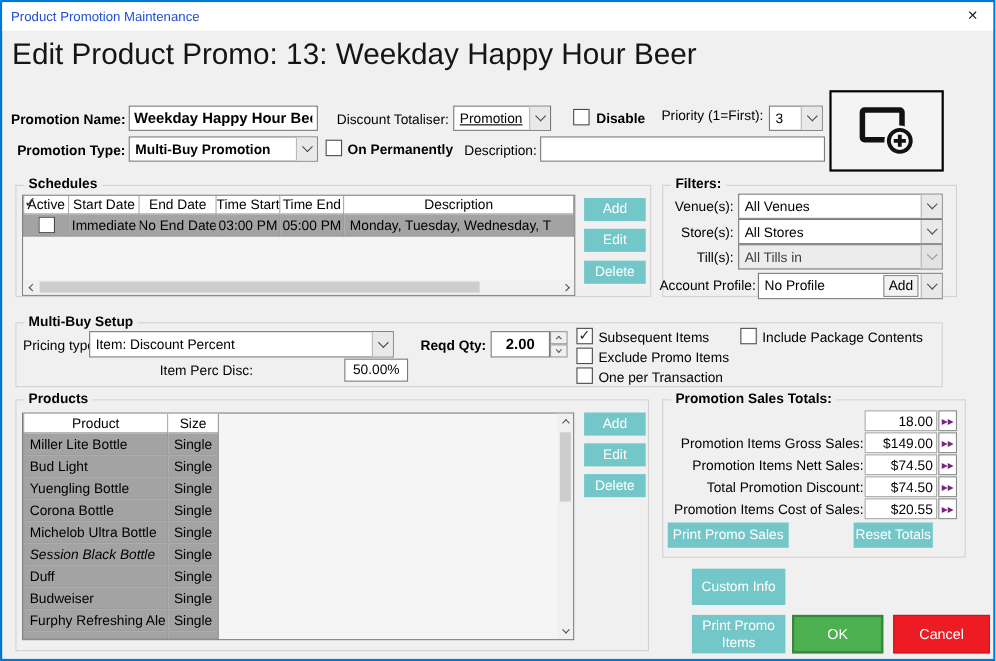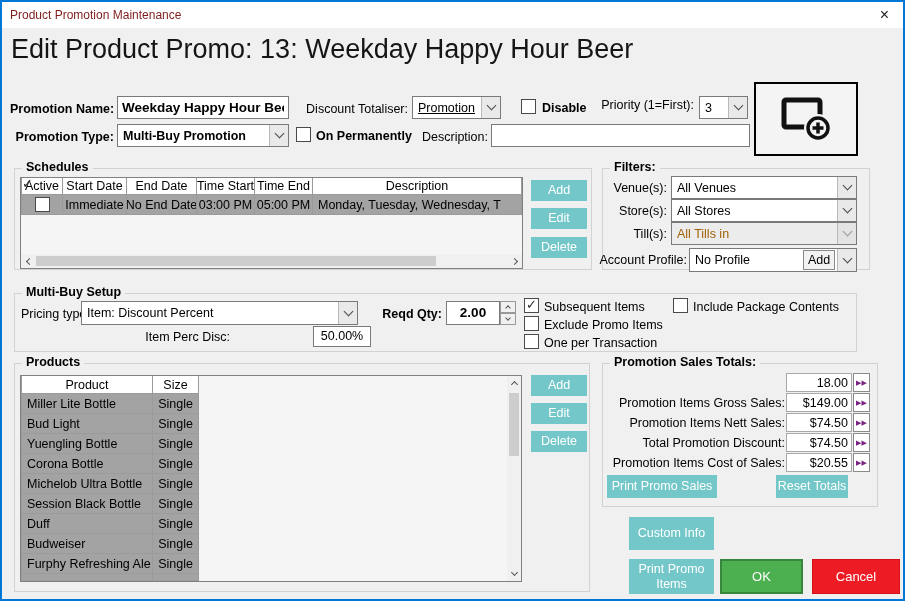--- a/index.html
+++ b/index.html
@@ -4,36 +4,36 @@
 <style>
   html,body{margin:0;padding:0;background:#e8e8e8;}
   *{box-sizing:border-box;}
   .window{
     position:relative;width:905px;height:601px;
     border:2px solid #0078d7;background:#f0f0f0;
     font-family:"Liberation Sans","DejaVu Sans",sans-serif;
     font-size:12.5px;color:#000;overflow:hidden;
   }
   .titlebar{position:absolute;left:0;top:0;right:0;height:26px;background:#ffffff;}
-  .titlebar .title{position:absolute;left:8px;top:6px;font-size:12px;color:#7f1d1d;}
+  .titlebar .title{position:absolute;left:8px;top:6px;font-size:12px;color:#1d4ed8;}
   .titlebar .close{position:absolute;right:14px;top:3px;font-size:16px;color:#222;cursor:default;line-height:20px;}
   .heading{position:absolute;left:9px;top:32px;font-size:27px;color:#151515;white-space:nowrap;}
 
   .lbl{position:absolute;white-space:nowrap;}
   .lblb{position:absolute;white-space:nowrap;font-weight:bold;}
   .r{text-align:right;}
 
   .txt{position:absolute;border:1px solid #7a7a7a;background:#fff;padding:0 4px;font:inherit;height:23px;outline:none;}
   .bold{font-weight:bold;font-size:13.5px;}
 
   .combo{position:absolute;height:23px;border:1px solid #7a7a7a;background:#fff;display:flex;align-items:center;}
   .combo .sel{flex:1;padding-left:5px;white-space:nowrap;overflow:hidden;}
   .combo .arrow{width:19px;align-self:stretch;background:#e9e9e9;border-left:1px solid #b9b9b9;display:flex;align-items:center;justify-content:center;}
   .combo.disabled{background:#ececec;}
-  .combo.disabled .sel{color:#a16207;}
+  .combo.disabled .sel{color:#404040;}
   .combo.disabled .arrow{background:#e3e3e3;}
   .combo.disabled .chev{border-color:#9a9a9a;}
   .chev{display:inline-block;width:7px;height:7px;border-right:1.6px solid #4a4a4a;border-bottom:1.6px solid #4a4a4a;transform:rotate(45deg);margin-top:-4px;}
 
   .cb{position:absolute;width:15px;height:15px;border:1px solid #4a4a4a;background:#fff;}
   .cb.checked::after{content:"✓";position:absolute;left:1px;top:-2px;font-size:13px;color:#2b2b2b;font-weight:bold;}
 
   .groupbox{position:absolute;border:1px solid #d2d2d2;}
   .grouplabel{position:absolute;top:-9px;left:7px;background:#f0f0f0;padding:0 4px;font-weight:bold;white-space:nowrap;}
 
@@ -223,21 +223,21 @@
         <div class="cell first left" style="height:20px;">Miller Lite Bottle</div>
         <div class="cell" style="height:20px;">Single</div>
         <div class="cell first left" style="height:20px;">Bud Light</div>
         <div class="cell" style="height:20px;">Single</div>
         <div class="cell first left" style="height:20px;">Yuengling Bottle</div>
         <div class="cell" style="height:20px;">Single</div>
         <div class="cell first left" style="height:20px;">Corona Bottle</div>
         <div class="cell" style="height:20px;">Single</div>
         <div class="cell first left" style="height:20px;">Michelob Ultra Bottle</div>
         <div class="cell" style="height:20px;">Single</div>
-        <div class="cell first left" style="height:20px;">Session Black Bottle</div>
+        <div class="cell first left" style="height:20px;font-style:italic;">Session Black Bottle</div>
         <div class="cell" style="height:20px;">Single</div>
         <div class="cell first left" style="height:20px;">Duff</div>
         <div class="cell" style="height:20px;">Single</div>
         <div class="cell first left" style="height:20px;">Budweiser</div>
         <div class="cell" style="height:20px;">Single</div>
         <div class="cell first left" style="height:20px;">Furphy Refreshing Ale</div>
         <div class="cell" style="height:20px;">Single</div>
         <div class="cell first left" style="height:7px;"></div>
         <div class="cell" style="height:7px;"></div>
       </div>

